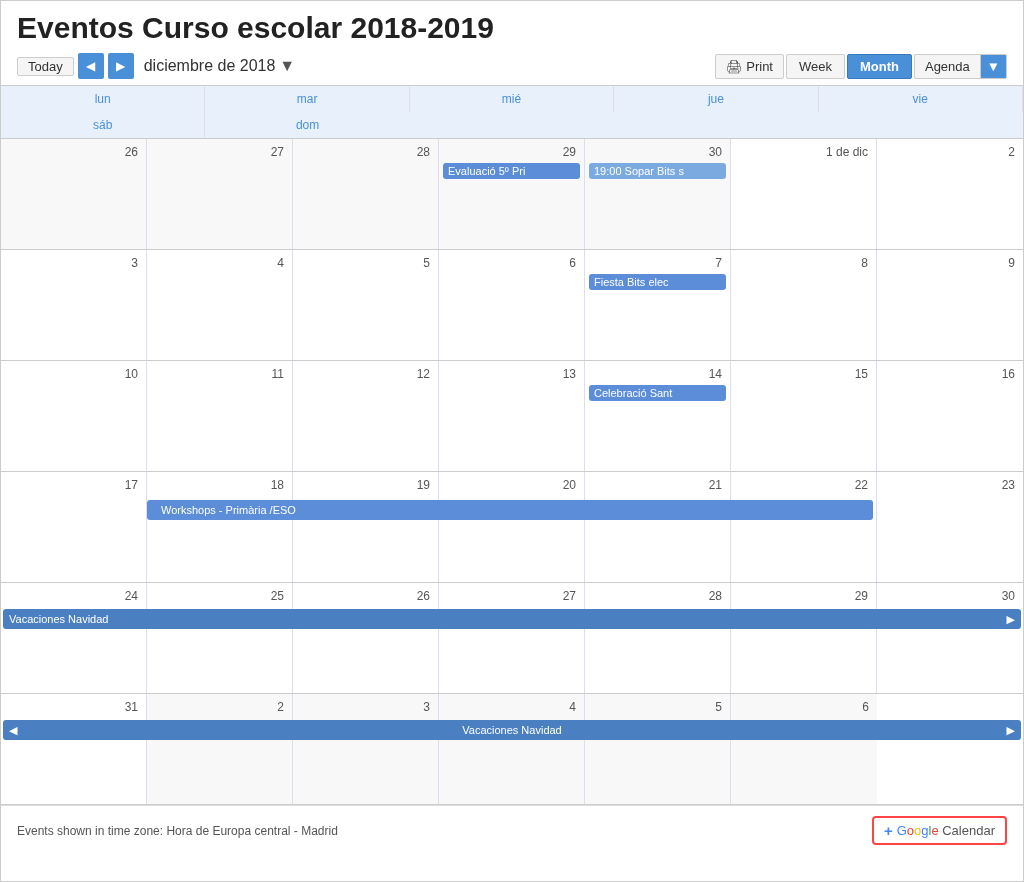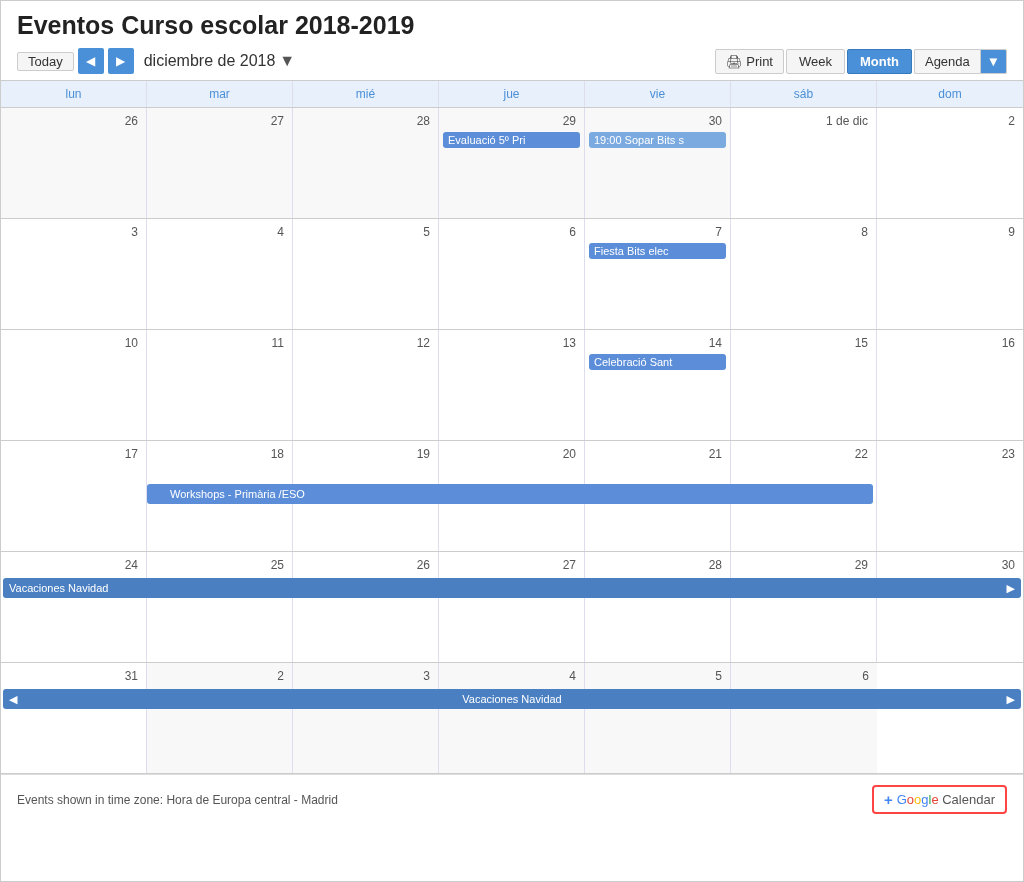--- a/index.html
+++ b/index.html
@@ -2,21 +2,21 @@
 <html><head>
   <meta charset="utf-8">
   <style>
     * { box-sizing: border-box; margin: 0; padding: 0; }
     body { font-family: Arial, sans-serif; font-size: 13px; background: #fff; color: #222; }
     
     .page-wrapper { width: 1024px; min-height: 882px; background: #fff; border: 1px solid #ccc; }
     
     
     .page-header { padding: 10px 16px 6px; }
-    .page-title { font-size: 25px; font-weight: bold; color: #222; margin-bottom: 8px; }
+    .page-title { font-size: 30px; font-weight: bold; color: #222; margin-bottom: 8px; }
     
     .toolbar { display: flex; align-items: center; justify-content: space-between; }
     .toolbar-left { display: flex; align-items: center; gap: 4px; }
     .toolbar-right { display: flex; align-items: center; gap: 2px; }
     
     .today-btn {
       padding: 1px 10px;
       border: 1px solid #ccc;
       background: #f5f5f5;
       border-radius: 2px;
@@ -79,21 +79,21 @@
       border: 1px solid #ccc;
       background: #4a90d9;
       cursor: pointer;
       color: #fff;
       border-radius: 0 2px 2px 0;
     }
     
     
     .calendar { width: 100%; border-top: 1px solid #ccc; }
     
-    .day-headers { display: grid; grid-template-columns: repeat(7, 1fr); background: #e8f0fb; border-bottom: 1px solid #ccc; }
+    .day-headers { display: grid; grid-template-columns: repeat(5, 1fr); background: #e8f0fb; border-bottom: 1px solid #ccc; }
     .day-header { text-align: center; padding: 6px 4px; font-size: 12px; color: #4a90d9; font-weight: normal; border-right: 1px solid #dde; }
     .day-header:last-child { border-right: none; }
     
     .day-num { text-align: right; font-size: 12px; color: #555; padding: 2px 4px 4px; }
     
     
     .event { border-radius: 3px; padding: 2px 5px; margin-bottom: 10px; font-size: 11px; color: #fff; cursor: pointer; overflow: hidden; white-space: nowrap; text-overflow: ellipsis; }
     .event-blue { background: #5b8dd9; }
     .event-light-blue { background: #7baae0; }
     
@@ -268,21 +268,21 @@
             <div class="day-num">21</div>
           </div>
         <div class="week-cell">
             <div class="day-num">22</div>
           </div>
         <div class="week-cell">
             <div class="day-num">23</div>
           </div>
       </div>
 
-      <div style="position:absolute; top:43px; left:calc(1/7*100%); width:calc(5/7*100% - 4px); height:20px; background:#5b8dd9; border-radius:3px; padding:2px 23px; font-size:11px; color:#fff; cursor:pointer; display:flex; align-items:center; overflow:hidden; white-space:nowrap; z-index:2;">
+      <div style="position:absolute; top:28px; left:calc(1/7*100%); width:calc(5/7*100% - 4px); height:20px; background:#5b8dd9; border-radius:3px; padding:2px 14px; font-size:11px; color:#fff; cursor:pointer; display:flex; align-items:center; overflow:hidden; white-space:nowrap; z-index:2;">
         Workshops - Primària /ESO
       </div>
     </div>
 
     <div class="week-wrapper" style="position:relative;">
       <div class="week-grid">
         <div class="week-cell">
             <div class="day-num">24</div>
           </div>
         <div class="week-cell">

